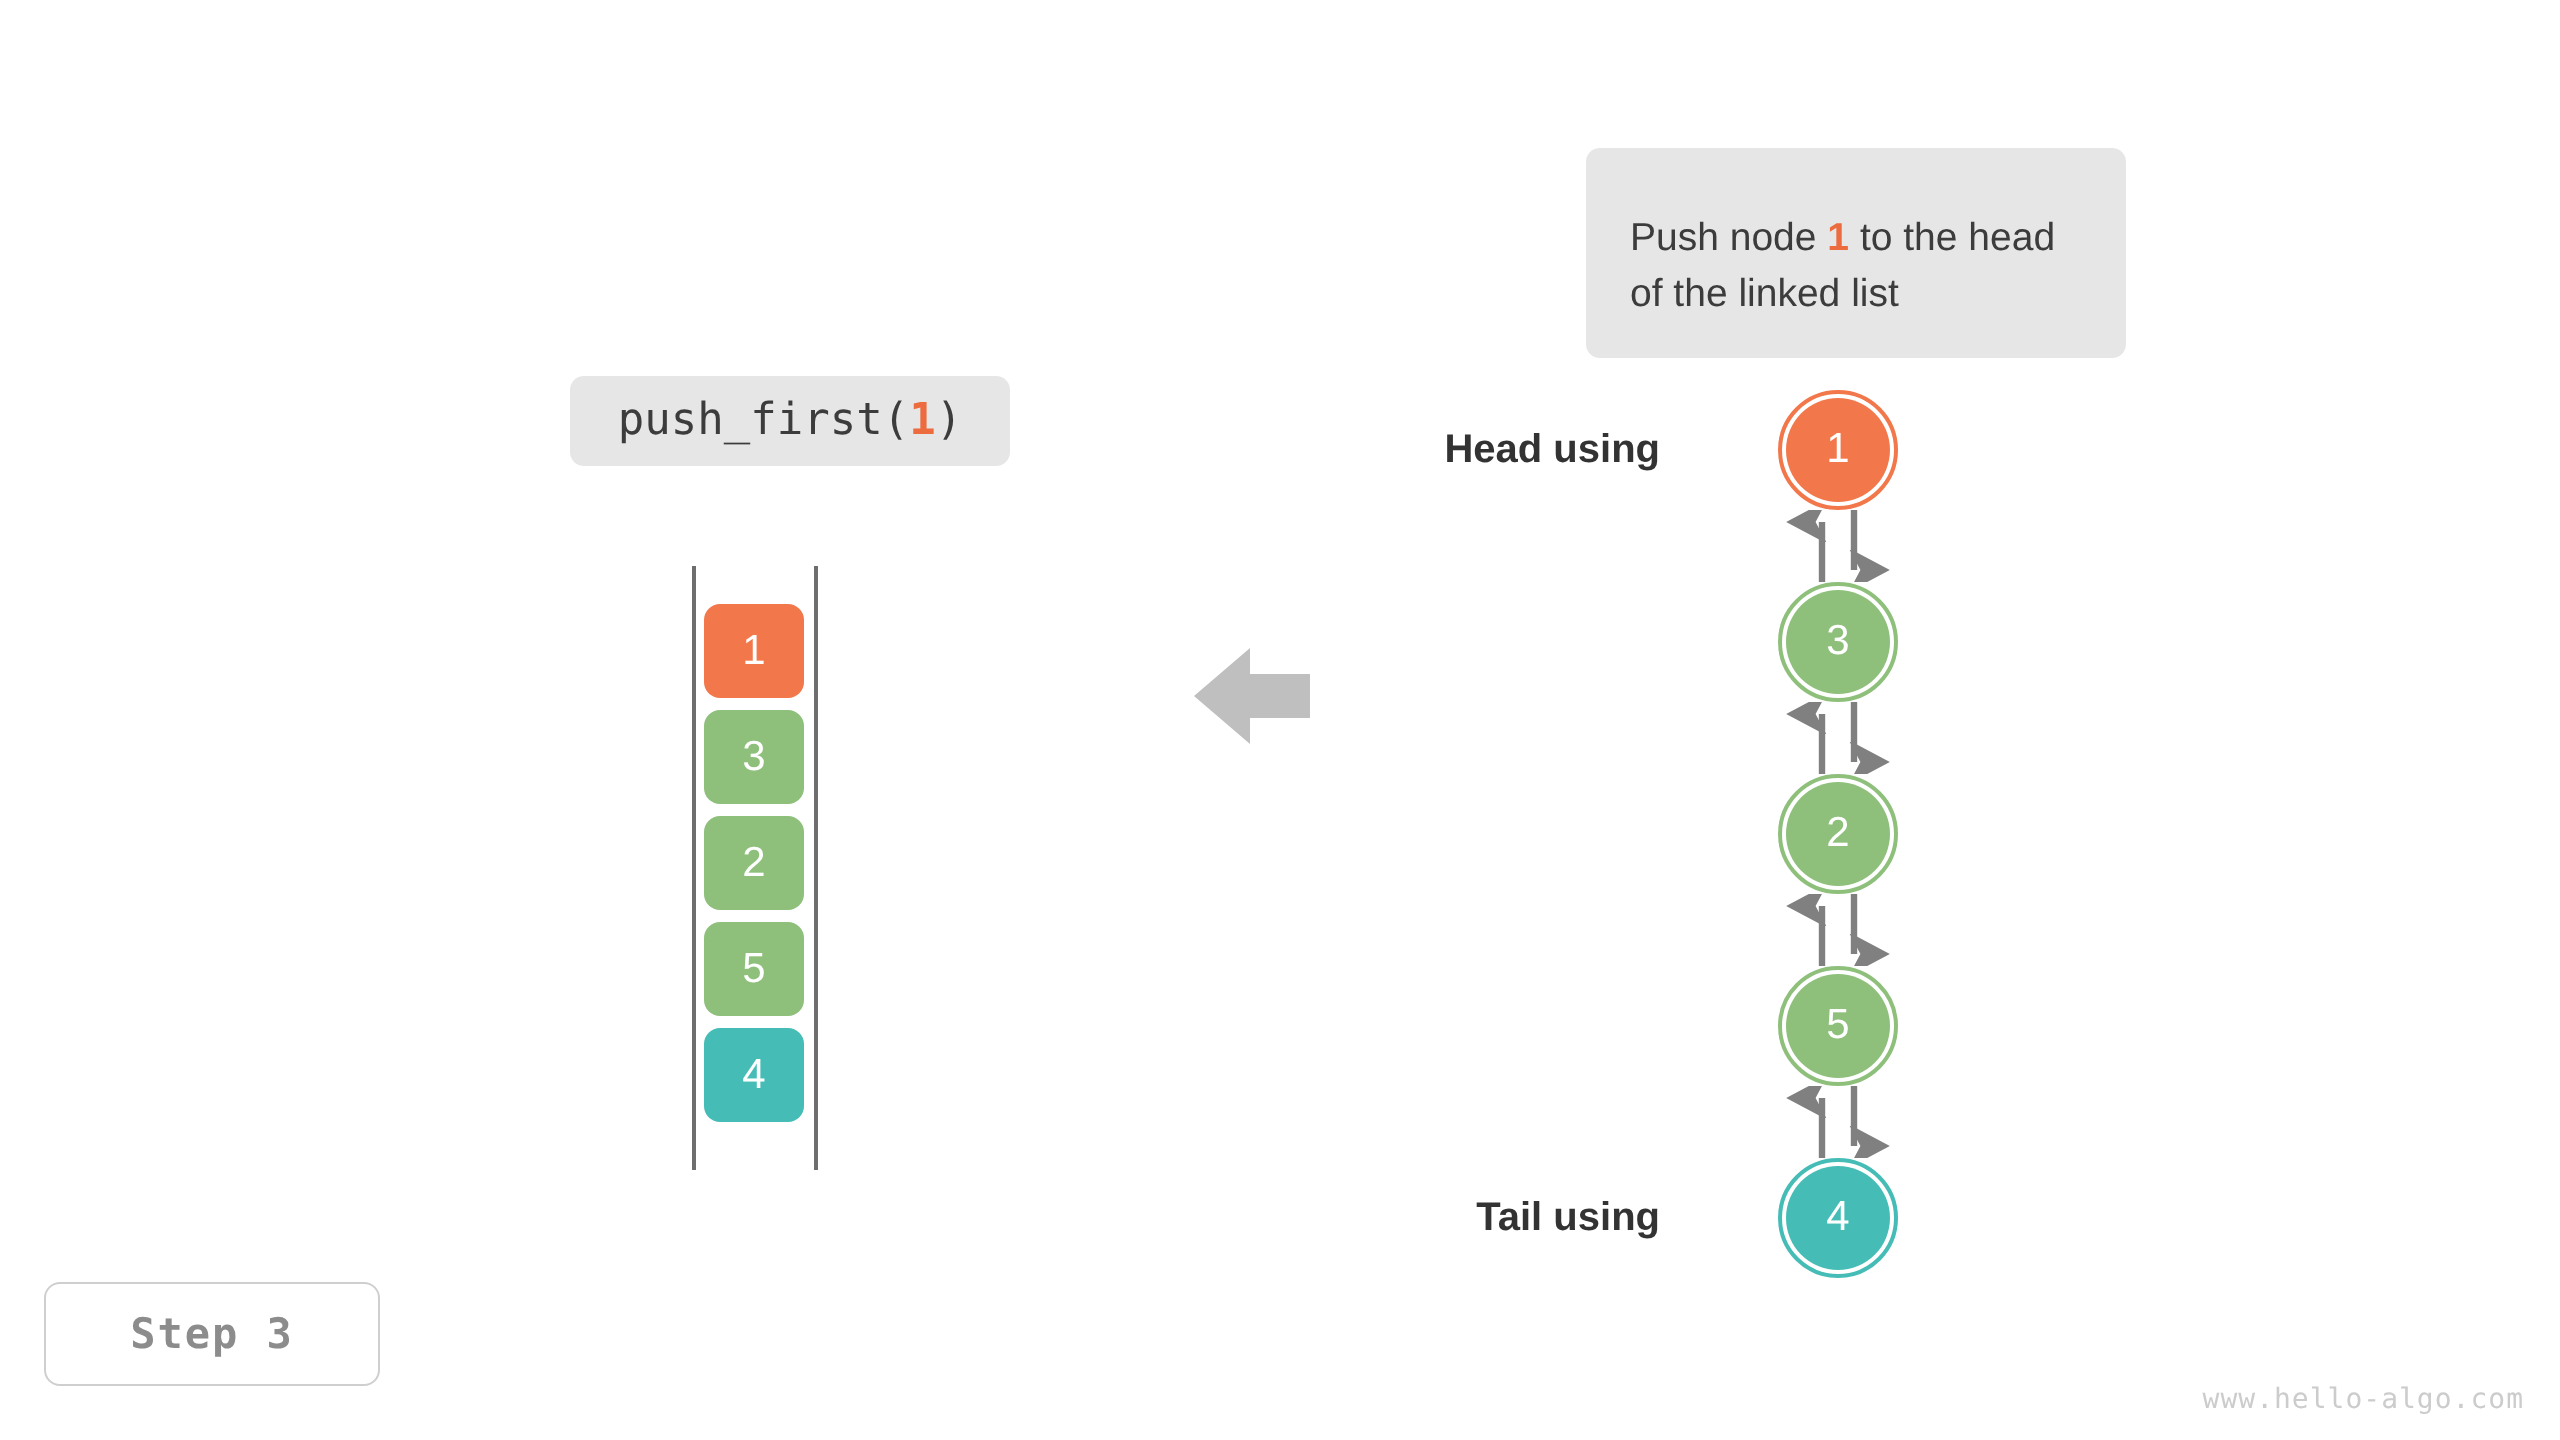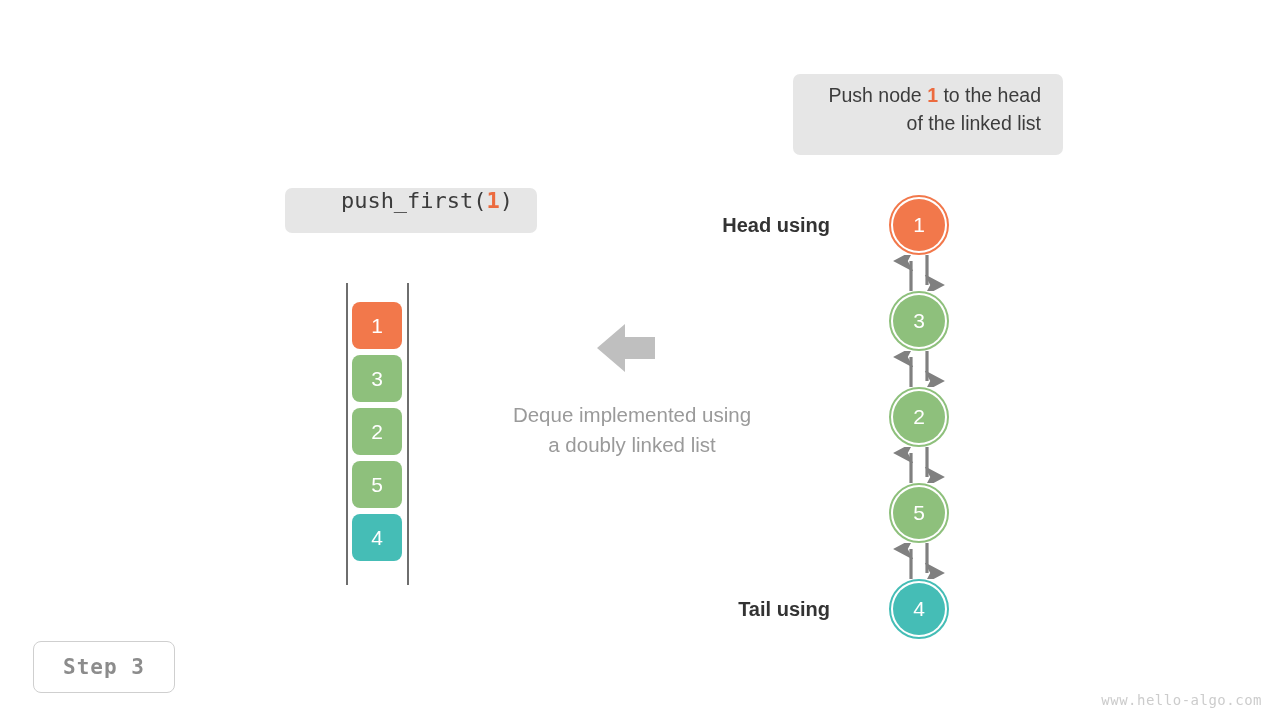--- a/index.html
+++ b/index.html
@@ -21,49 +21,48 @@
     inset: 0;
   }
 
   
   .callout {
     position: absolute;
     left: 793px;
     top: 74px;
     width: 270px;
     box-sizing: border-box;
-    padding: 8px 22px 18px 22px;
+    padding: 32px 22px 18px 22px;
     background: #e6e6e6;
     border-radius: 7px;
     color: #3c3c3c;
     font-size: 19.5px;
     line-height: 1.42;
-    text-align: right;
   }
   .callout .hl {
     color: #ec6b3f;
     font-weight: bold;
   }
 
   
   .oplabel {
     position: absolute;
     left: 285px;
     top: 188px;
     width: 220px;
     height: 45px;
     background: #e6e6e6;
     border-radius: 7px;
     display: flex;
+    align-items: center;
     justify-content: center;
     font-family: "DejaVu Sans Mono", "Liberation Mono", monospace;
     font-size: 22px;
     color: #3c3c3c;
     letter-spacing: 0px;
-    padding-left: 32px;
   }
   .oplabel .hl {
     color: #ec6b3f;
     font-weight: bold;
   }
 
   
   .stack {
     position: absolute;
     left: 340px;
@@ -166,23 +165,23 @@
     font-weight: bold;
     text-align: right;
     white-space: nowrap;
   }
   .sidelabel.head { left: 650px; top: 214px; width: 180px; }
   .sidelabel.tail { left: 650px; top: 598px; width: 180px; }
 
   
   .step {
     position: absolute;
-    left: 33px;
+    left: 22px;
     top: 641px;
-    width: 142px;
+    width: 168px;
     height: 52px;
     box-sizing: border-box;
     border: 1px solid #cfcfcf;
     border-radius: 8px;
     background: #ffffff;
     display: flex;
     align-items: center;
     justify-content: center;
     font-family: "DejaVu Sans Mono", "Liberation Mono", monospace;
     font-size: 21px;
@@ -239,24 +238,20 @@
         </div>
       </div>
   </div>
 
   <div class="centerarrow">
     <svg width="58" height="48" viewBox="0 0 58 48">
       <polygon id="center-arrow-shape" points="0,24 28,0 28,13 58,13 58,35 28,35 28,48" fill="#bfbfbf"></polygon>
     </svg>
   </div>
 
-  <div class="caption">
-    <div>Deque implemented using</div>
-    <div>a doubly linked list</div>
-  </div>
 
   <div class="sidelabel head">Head using</div>
   <div class="sidelabel tail">Tail using</div>
 
   <div class="llist" id="linked-list">
       <div class="node" style="top: 0px;">
         <div class="ring" style="border-color: rgb(242, 120, 75);"></div>
         <div class="disc" style="background: rgb(242, 120, 75);">
           <span>1</span>
         </div>

